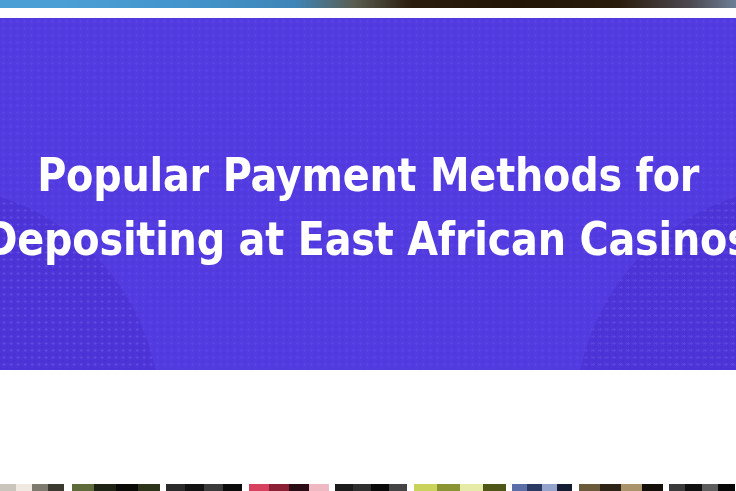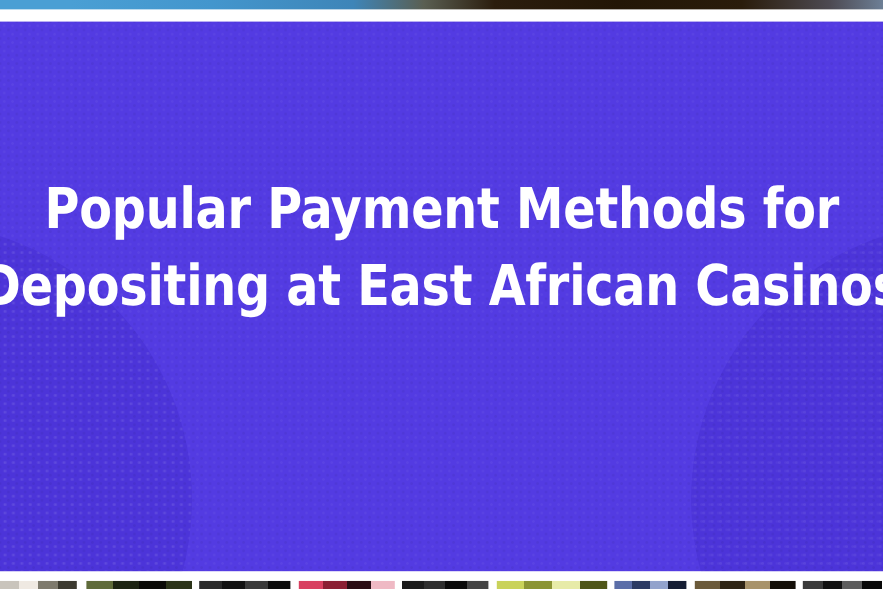--- a/index.html
+++ b/index.html
@@ -49,21 +49,21 @@
     height: 10px;
     background: #ffffff;
   }
 
   
   .hero {
     position: absolute;
     left: 0;
     top: 18px;
     width: 736px;
-    height: 458px;
+    height: 352px;
     background: #533be2;
     overflow: hidden;
   }
   
   .hero-texture {
     position: absolute;
     inset: 0;
     background-image:
       radial-gradient(rgba(255,255,255,0.045) 1px, transparent 1.2px),
       radial-gradient(rgba(0,0,0,0.05) 1px, transparent 1.2px);

